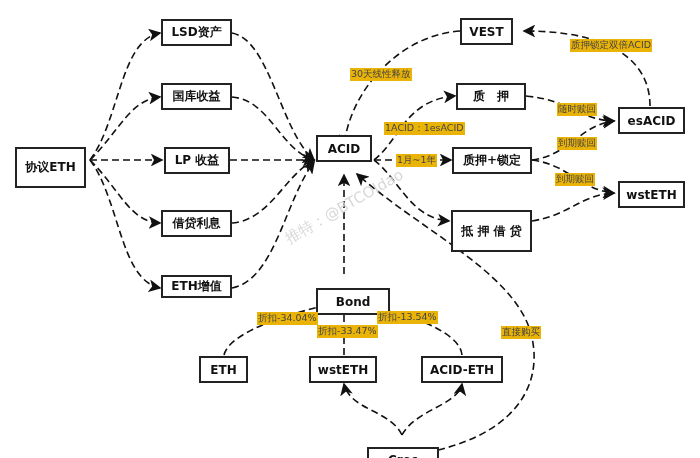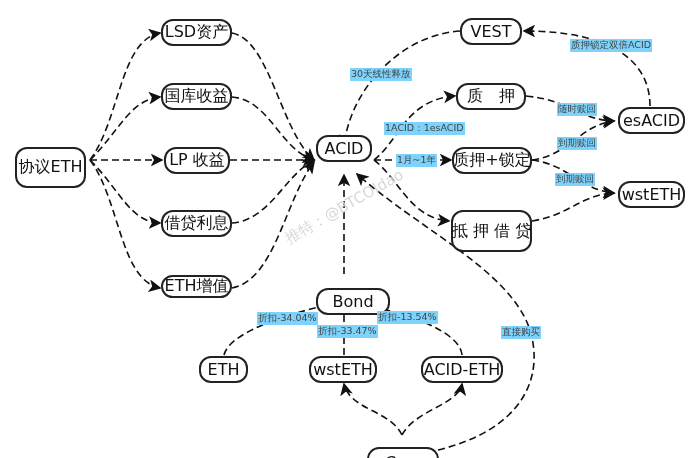--- a/index.html
+++ b/index.html
@@ -1,20 +1,20 @@
 <!DOCTYPE html>
 <html><head>
 <meta charset="utf-8">
 <style>
   html, body { margin:0; padding:0; background:#ffffff; }
   body { width:700px; height:458px; position:relative; overflow:hidden; font-family:"DejaVu Sans", sans-serif; }
   #canvas { position:absolute; left:0; top:0; width:700px; height:458px; }
-  .node { position:absolute; box-sizing:border-box; border:2px solid #222; border-radius:12px; background:#fff;
-          display:flex; align-items:center; justify-content:center; font-weight:normal; font-size:16px; color:#111; white-space:nowrap; }
-  .lbl { position:absolute; font-size:9.5px; color:#444; white-space:nowrap; background:#7dd3fc; padding:0 1px; }
+  .node { position:absolute; box-sizing:border-box; border:2px solid #222; border-radius:0; background:#fff;
+          display:flex; align-items:center; justify-content:center; font-weight:bold; font-size:12px; color:#111; white-space:nowrap; }
+  .lbl { position:absolute; font-size:9.5px; color:#444; white-space:nowrap; background:#eab308; padding:0 1px; }
   .wm { position:absolute; left:282px; top:232px; font-size:15px; color:#d8d8d8; transform:rotate(-30deg); transform-origin:left top; white-space:nowrap; }
   svg path, svg line { fill:none; stroke:#111; stroke-width:1.6; stroke-dasharray:7 4; }
 </style>
 </head>
 <body>
 
 <svg id="canvas" viewBox="0 0 700 458">
   <defs>
     <marker id="ah" markerWidth="8" markerHeight="8" refX="7" refY="4" orient="auto">
       <path d="M0,0 L8,4 L0,8 L2,4 Z" style="fill:#111;stroke:none;stroke-dasharray:none"></path>
@@ -56,21 +56,21 @@
 
 <div class="wm">推特：@BTCOIdao</div>
 
 <div class="node" style="left:15px;top:147px;width:71px;height:41px;">协议ETH</div>
 <div class="node" style="left:161px;top:19px;width:71px;height:27px;">LSD资产</div>
 <div class="node" style="left:161px;top:83px;width:71px;height:27px;">国库收益</div>
 <div class="node" style="left:164px;top:147px;width:66px;height:27px;">LP 收益</div>
 <div class="node" style="left:161px;top:210px;width:71px;height:27px;">借贷利息</div>
 <div class="node" style="left:161px;top:275px;width:71px;height:23px;">ETH增值</div>
 <div class="node" style="left:316px;top:135px;width:56px;height:27px;text-align:right;">ACID</div>
-<div class="node" style="left:460px;top:18px;width:62px;height:27px;">VEST</div>
+<div class="node" style="left:460px;top:18px;width:53px;height:27px;">VEST</div>
 <div class="node" style="left:456px;top:83px;width:70px;height:27px;">质　押</div>
 <div class="node" style="left:452px;top:147px;width:80px;height:27px;">质押+锁定</div>
 <div class="node" style="left:451px;top:210px;width:81px;height:42px;">抵 押 借 贷</div>
 <div class="node" style="left:618px;top:107px;width:67px;height:27px;">esACID</div>
 <div class="node" style="left:618px;top:181px;width:67px;height:27px;">wstETH</div>
 <div class="node" style="left:316px;top:288px;width:74px;height:27px;">Bond</div>
 <div class="node" style="left:199px;top:356px;width:49px;height:27px;">ETH</div>
 <div class="node" style="left:309px;top:356px;width:68px;height:27px;">wstETH</div>
 <div class="node" style="left:421px;top:356px;width:82px;height:27px;">ACID-ETH</div>
 <div class="node" style="left:367px;top:447px;width:72px;height:27px;align-items:flex-start;padding-top:4px;">Crec</div>

